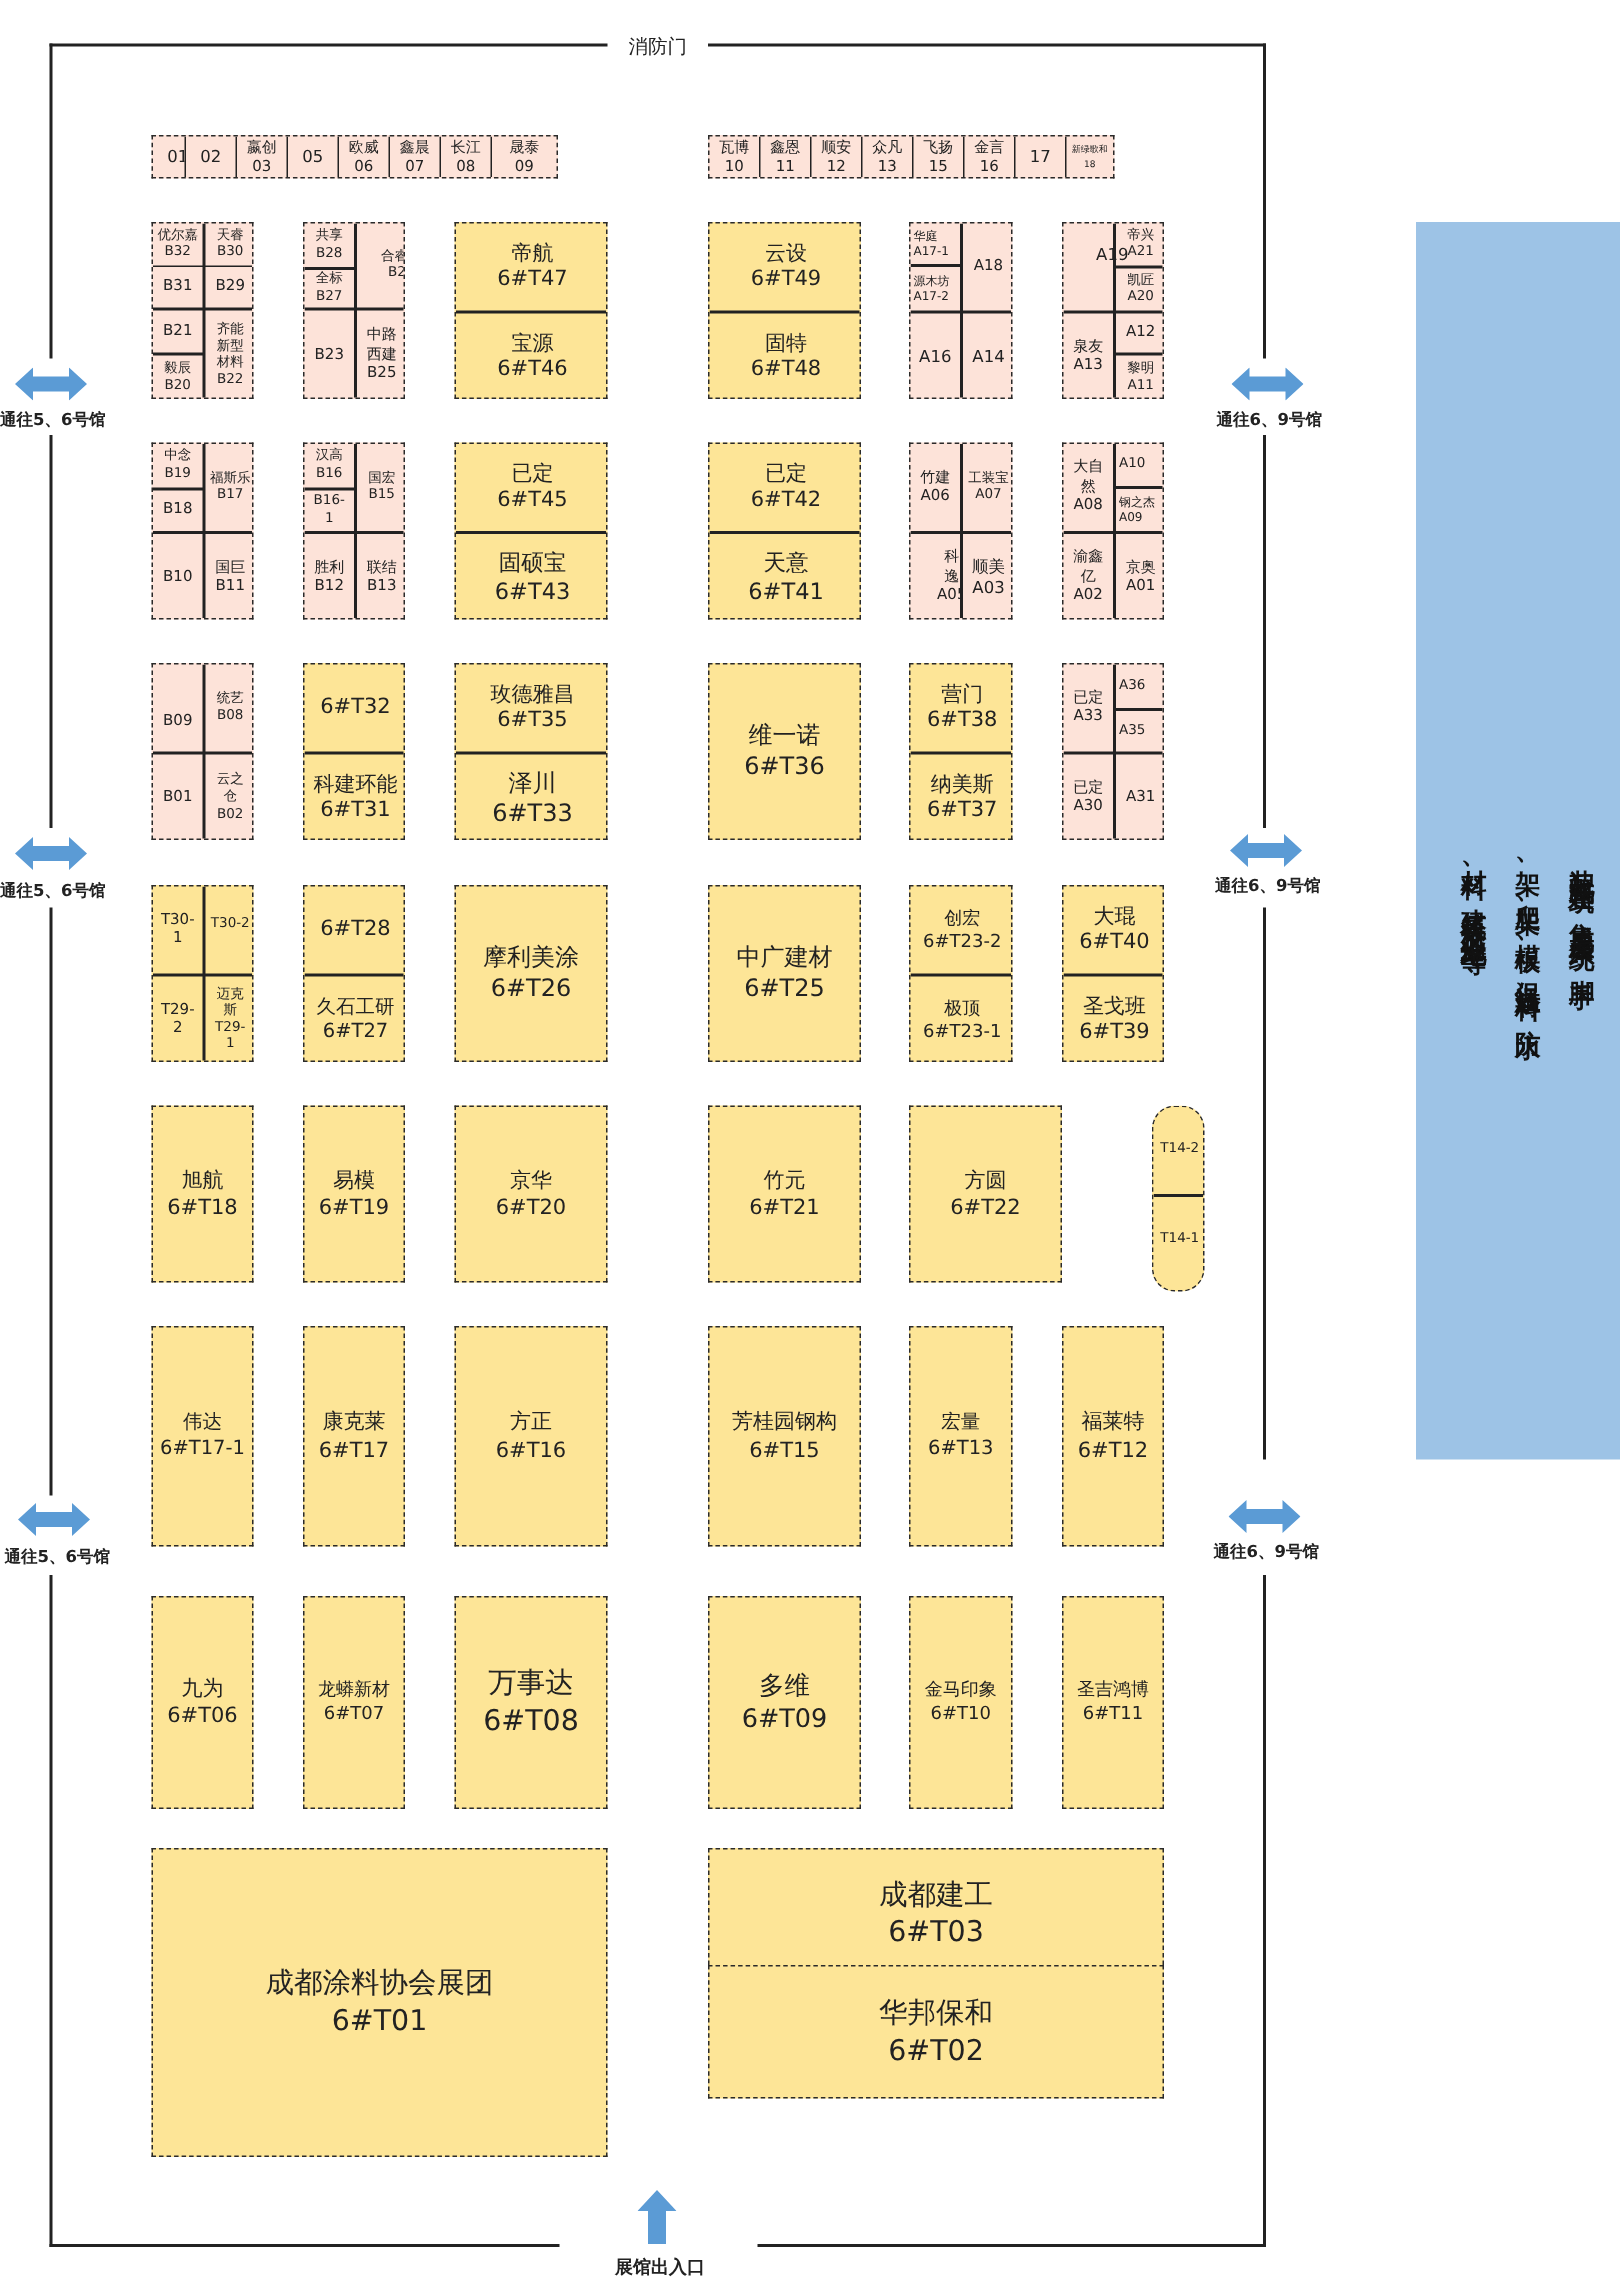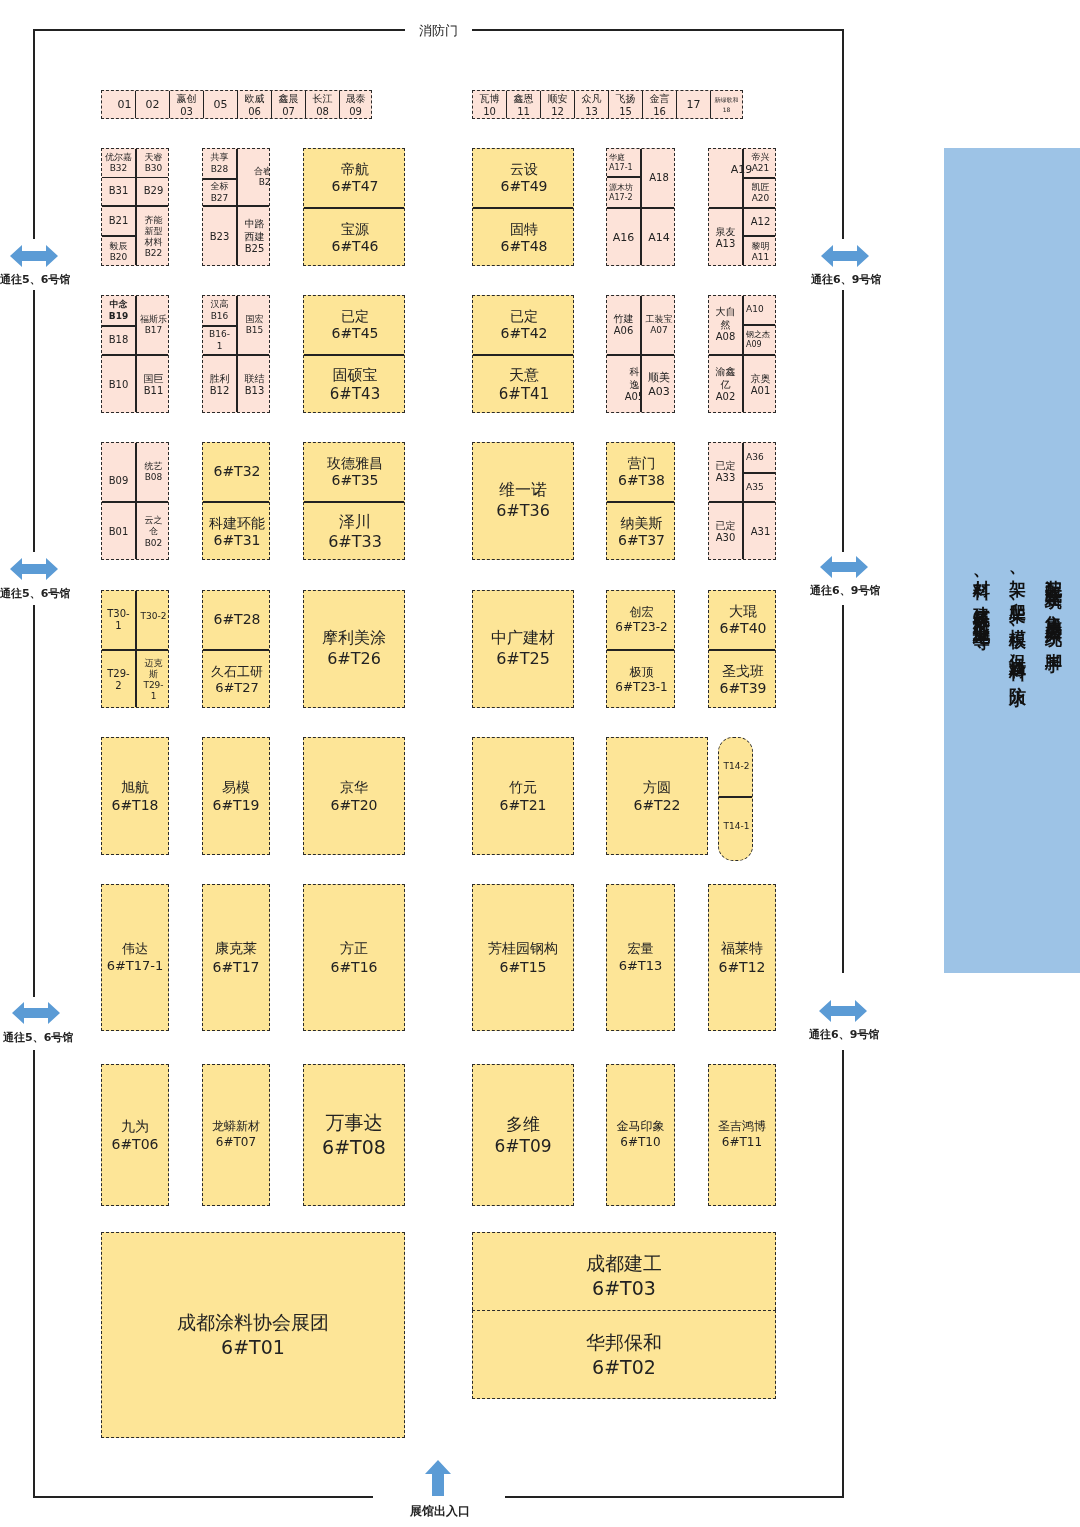--- a/index.html
+++ b/index.html
@@ -64,21 +64,21 @@
   </svg>
 <div class="lbl" style="left:809px;top:1027px;font-size:11px;font-weight:bold;">通往6、9号馆</div>
 
 <svg class="arrow-up" style="left:425px;top:1460px;" viewBox="0 0 26 36">
     <polygon points="13,0 26,14 19,14 19,36 7,36 7,14 0,14" fill="#5b9bd5"></polygon>
   </svg>
 <div class="lbl" style="left:400px;top:1503px;width:80px;font-size:12px;font-weight:bold;">展馆出入口</div>
 
 <div class="booth b" style="left:101px;top:90px;width:271px;height:29px;display:block;">
   <div style="display:flex;height:100%;">
-    <div class="sub" style="position:relative;width:34px;border-right:1.5px solid #222;font-size:11px;padding-left:12px;">
+    <div class="sub" style="position:relative;width:22px;border-right:1.5px solid #222;font-size:11px;padding-left:12px;">
         <span class="txt">01</span>
       </div>
     <div class="sub" style="position:relative;width:34px;border-right:1.5px solid #222;font-size:11px;">
         <span class="txt">02</span>
       </div>
     <div class="sub" style="position:relative;width:34px;border-right:1.5px solid #222;font-size:10px;flex-direction:column;line-height:13px;">
         <span>嬴创</span>
         <span>03</span>
       </div>
     <div class="sub" style="position:relative;width:34px;border-right:1.5px solid #222;font-size:11px;">
@@ -272,21 +272,21 @@
   <div class="sub" style="left:35px;top:88px;width:33px;height:30px;font-size:9px;">
       <span class="txt">黎明
 A11</span>
     </div>
 </div>
 
 <div class="booth b" style="left:101px;top:295px;width:68px;height:118px;">
   <div class="div-v" style="left:33px;top:0;height:118px;"></div>
   <div class="div-h" style="left:0;top:58px;width:68px;"></div>
   <div class="div-h" style="left:0;top:29px;width:34px;"></div>
-  <div class="sub" style="left:0;top:0;width:33px;height:29px;font-size:9px;font-weight:bold;">
+  <div class="sub" style="left:0;top:0;width:33px;height:29px;font-size:9px;">
       <span class="txt">中念
 B19</span>
     </div>
   <div class="sub" style="left:0;top:31px;width:33px;height:27px;font-size:10px;">
       <span class="txt">B18</span>
     </div>
   <div class="sub" style="left:35px;top:0;width:33px;height:58px;font-size:9px;">
       <span class="txt">福斯乐
 B17</span>
     </div>
@@ -545,21 +545,21 @@
 6#T20</span>
   </div>
 <div class="booth t" style="left:472px;top:737px;width:102px;height:118px;font-size:14px;">
     <span class="txt">竹元
 6#T21</span>
   </div>
 <div class="booth t" style="left:606px;top:737px;width:102px;height:118px;font-size:14px;">
     <span class="txt">方圆
 6#T22</span>
   </div>
-<div class="booth t" style="left:718px;top:737px;width:35px;height:124px;border-radius:15px;">
+<div class="booth t" style="left:768px;top:737px;width:35px;height:124px;border-radius:15px;">
   <div class="div-h" style="left:0;top:58px;width:35px;"></div>
   <div class="sub" style="left:0;top:0;width:35px;height:58px;font-size:9px;">
       <span class="txt">T14-2</span>
     </div>
   <div class="sub" style="left:0;top:60px;width:35px;height:58px;font-size:9px;">
       <span class="txt">T14-1</span>
     </div>
 </div>
 
 <div class="booth t" style="left:101px;top:884px;width:68px;height:147px;font-size:13px;">

